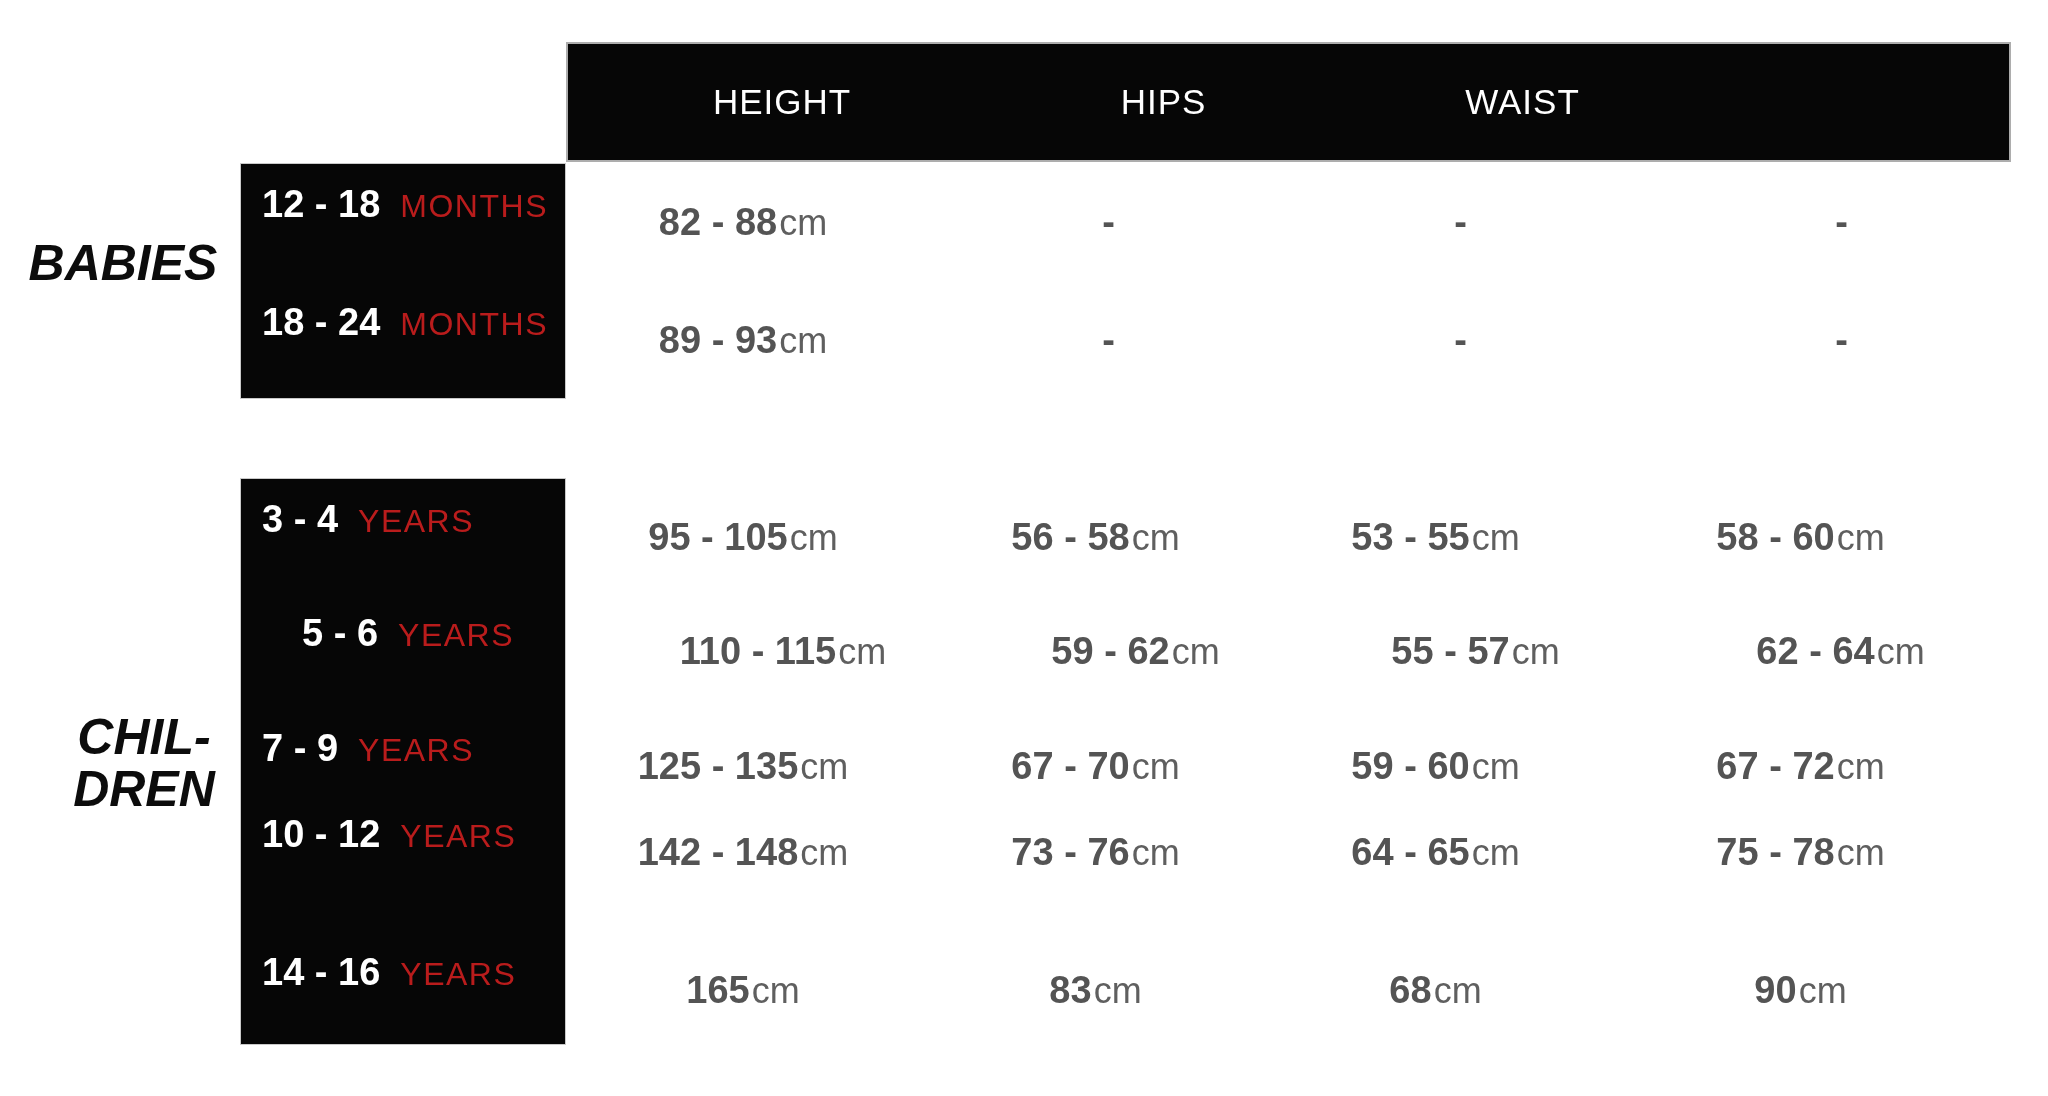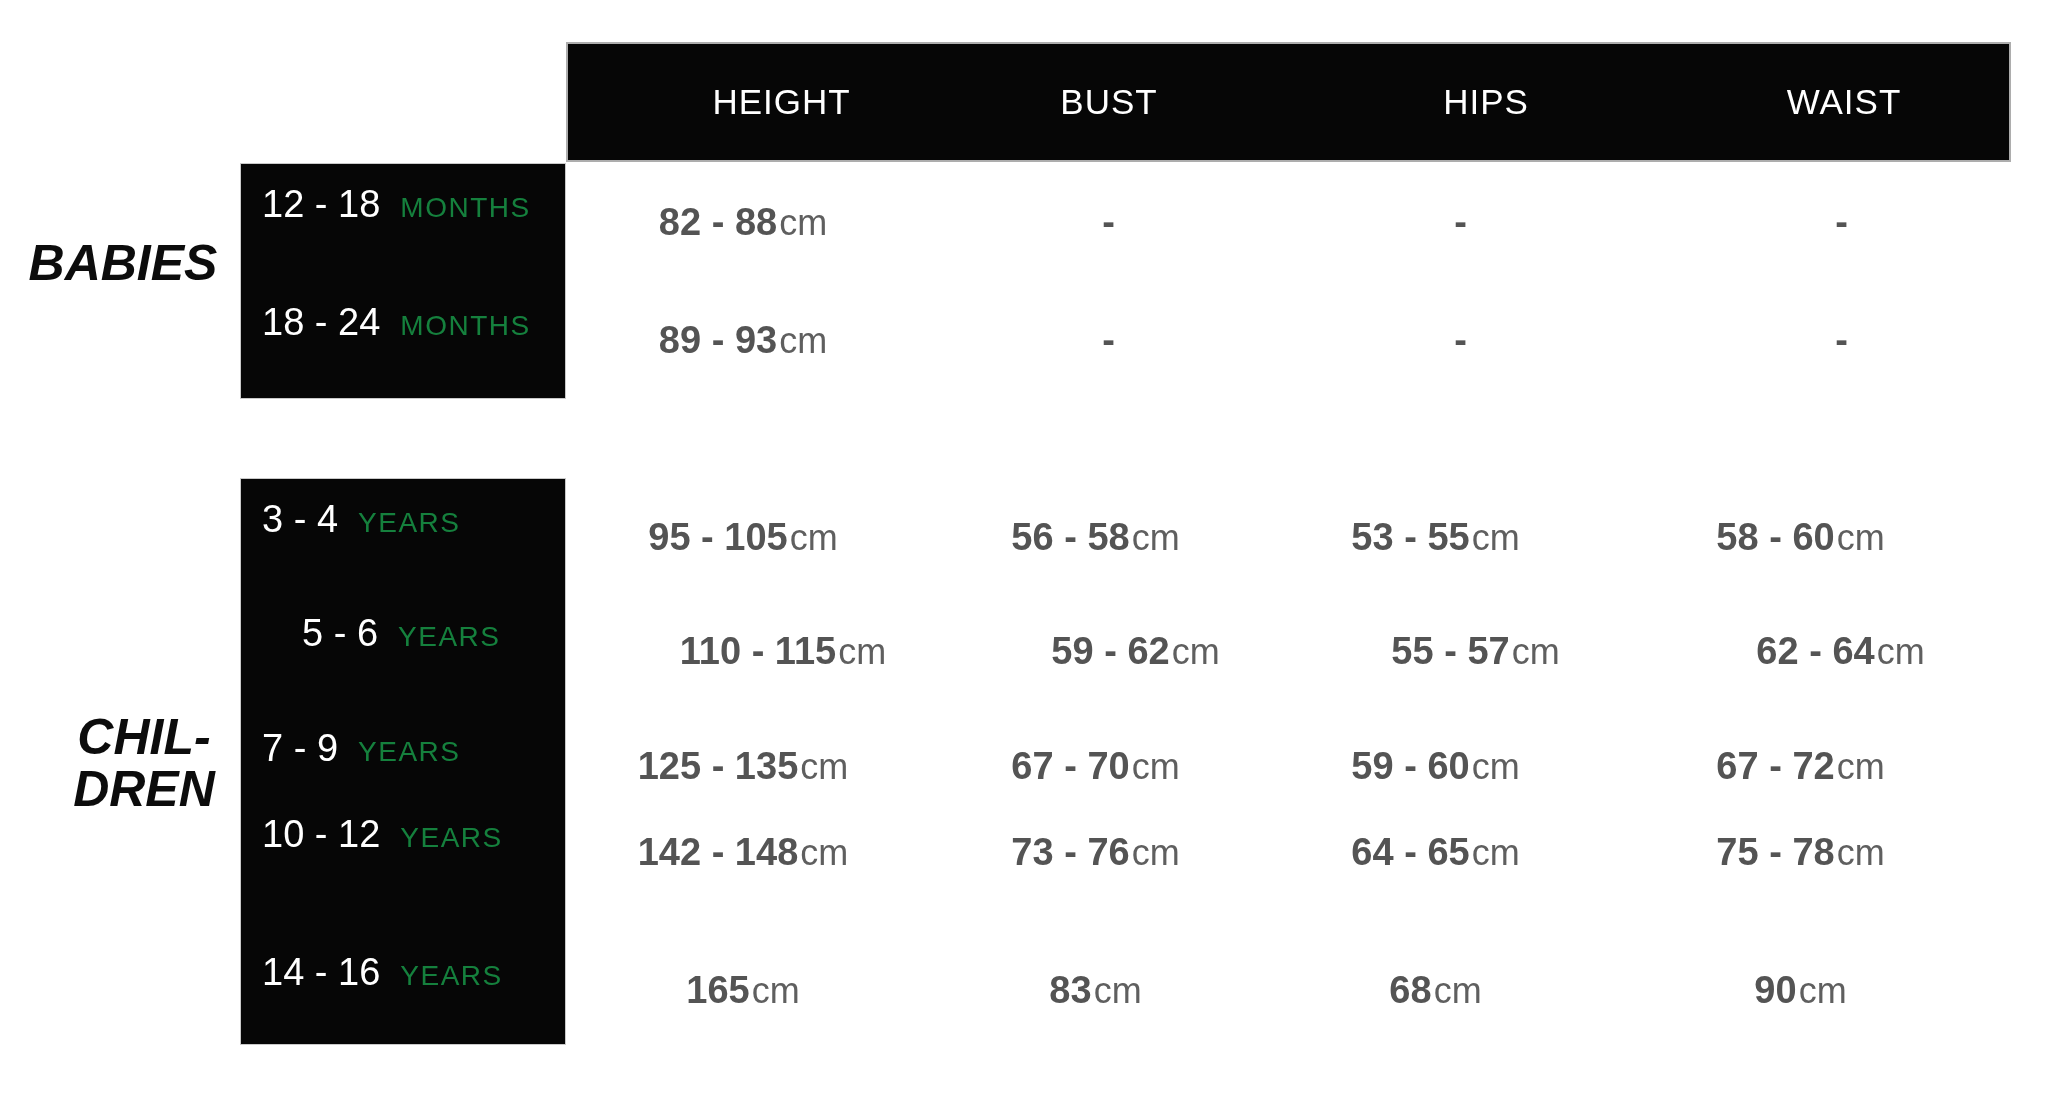--- a/index.html
+++ b/index.html
@@ -49,34 +49,33 @@
     display:flex;align-items:center;
   }
   .cell{display:flex;align-items:baseline;box-sizing:border-box;}
   .cell.label{
     width:326px;padding-left:22px;position:relative;top:-18px;
   }
   .cell.val{justify-content:center;padding-right:26px;}
   .cell.val.w4{padding-right:36px;}
   .cell.ctr{justify-content:center;}
 
-  .rng{color:#ffffff;font-size:38px;font-weight:normal;white-space:pre;}
-  .runit{color:#15803d;font-size:28px;font-weight:400;letter-spacing:1.5px;margin-left:20px;}
+  .rng{color:#ffffff;font-size:38px;font-weight:bold;white-space:pre;}
+  .runit{color:#b91c1c;font-size:32px;font-weight:400;letter-spacing:1.5px;margin-left:20px;}
   .num{color:#545454;font-size:38px;font-weight:bold;white-space:pre;}
   .cm{color:#5f5f5f;font-size:36px;font-weight:400;margin-left:2px;}
   .dash{color:#545454;font-size:38px;font-weight:bold;}
 </style>
 </head>
 <body>
 
 <div class="canvas">
 
   <div class="header-bar">
     <div class="hcell w1 off1">HEIGHT</div>
-    <div class="hcell w2 off2">BUST</div>
     <div class="hcell w4 off4">HIPS</div>
     <div class="hcell w3 off3">WAIST</div>
   </div>
 
   <div class="group-box babies-box"></div>
   <div class="group-box children-box"></div>
 
   <div class="side-label side-label-children">
     <div>CHIL-</div>
     <div>DREN</div>

